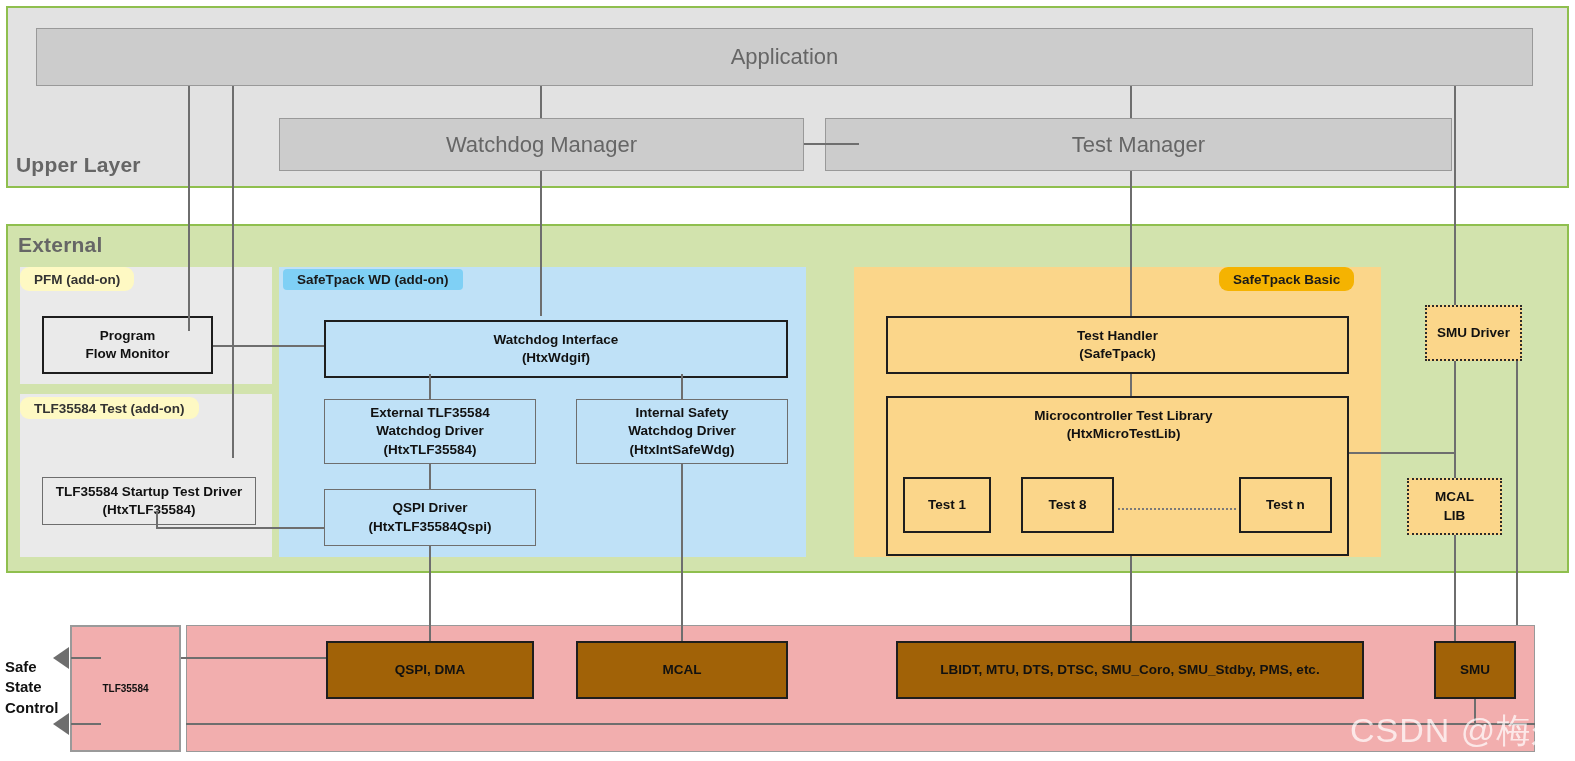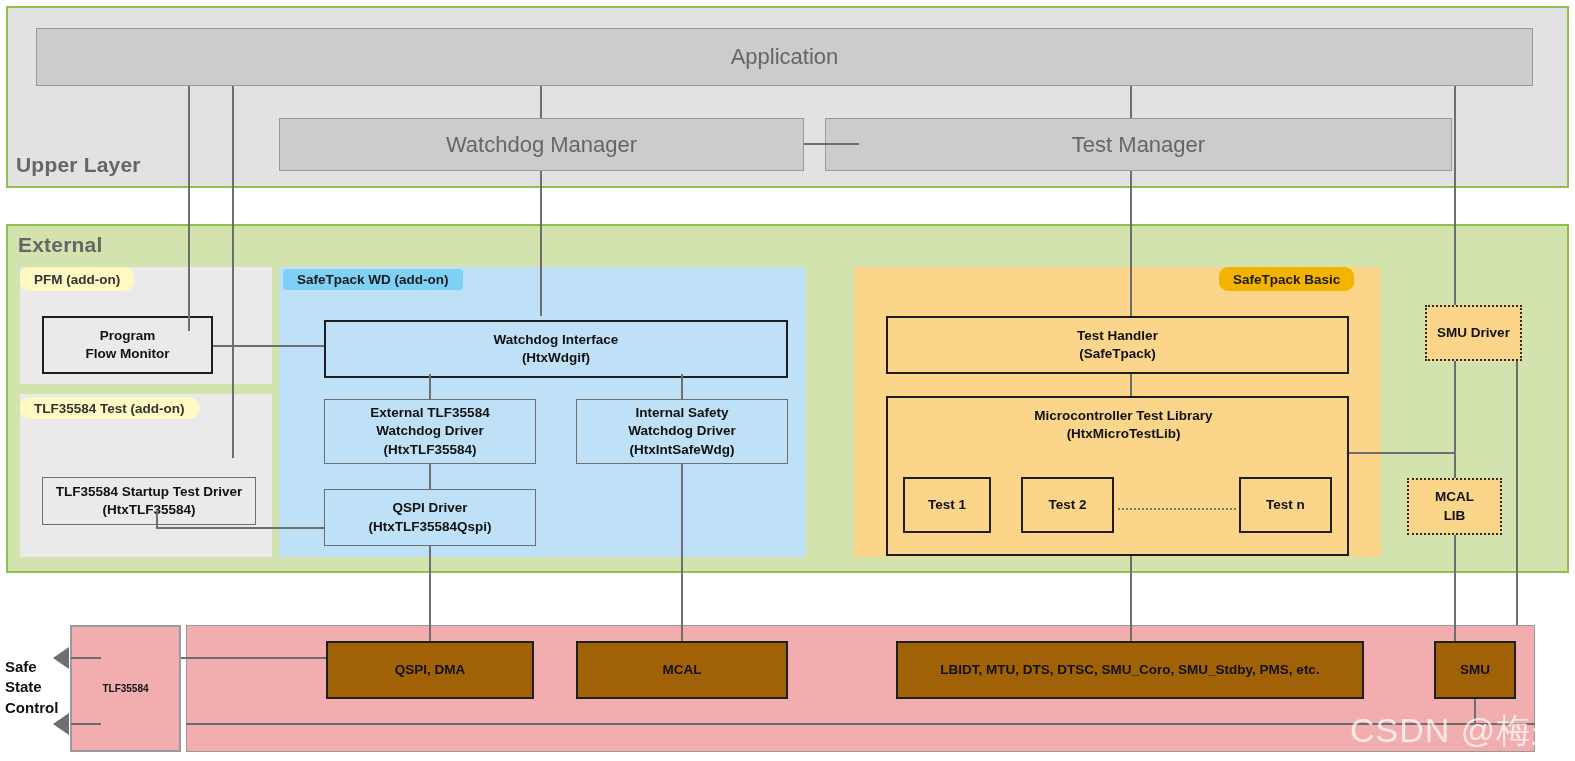--- a/index.html
+++ b/index.html
@@ -206,21 +206,21 @@
     <span class="ln">Test Handler</span>
     <span class="ln">(SafeTpack)</span>
   </div>
 
   <div class="node fillorange dark" style="left:886px; top:396px; width:463px; height:160px; justify-content:flex-start; padding-top:9px;padding-left:12px;">
     <span class="ln">Microcontroller Test Library</span>
     <span class="ln">(HtxMicroTestLib)</span>
   </div>
 
   <div class="node fillorange dark" style="left:903px; top:477px; width:88px; height:56px;">Test 1</div>
-  <div class="node fillorange dark" style="left:1021px; top:477px; width:93px; height:56px;">Test 2</div>
+  <div class="node fillorange dark" style="left:1021px; top:477px; width:93px; height:56px;">Test 8</div>
   <div class="node fillorange dark" style="left:1239px; top:477px; width:93px; height:56px;">Test n</div>
   <div class="dotline" style="left:1118px; top:508px; width:118px;"></div>
 
   <div class="node fillorange dotted" style="left:1425px; top:305px; width:97px; height:56px;">SMU Driver</div>
 
   <div class="node fillorange dotted" style="left:1407px; top:478px; width:95px; height:57px;">
     <span class="ln">MCAL</span>
     <span class="ln">LIB</span>
   </div>
 

